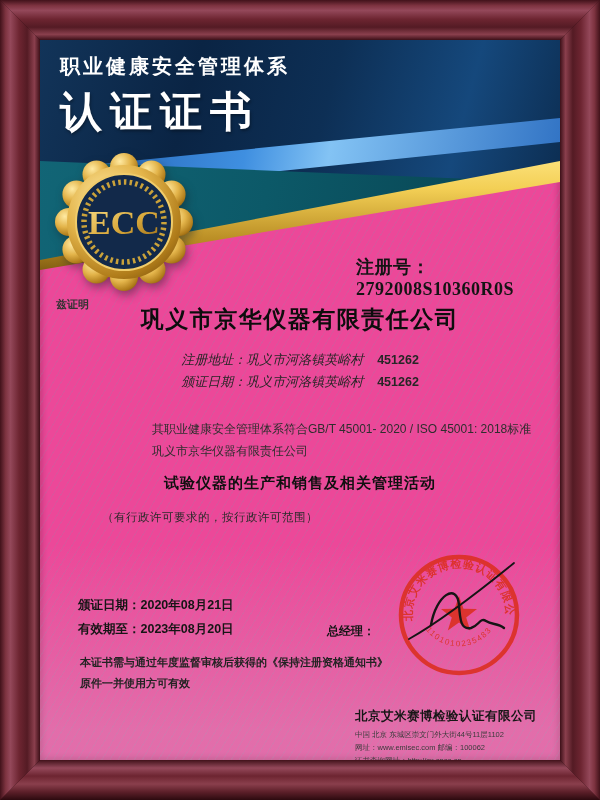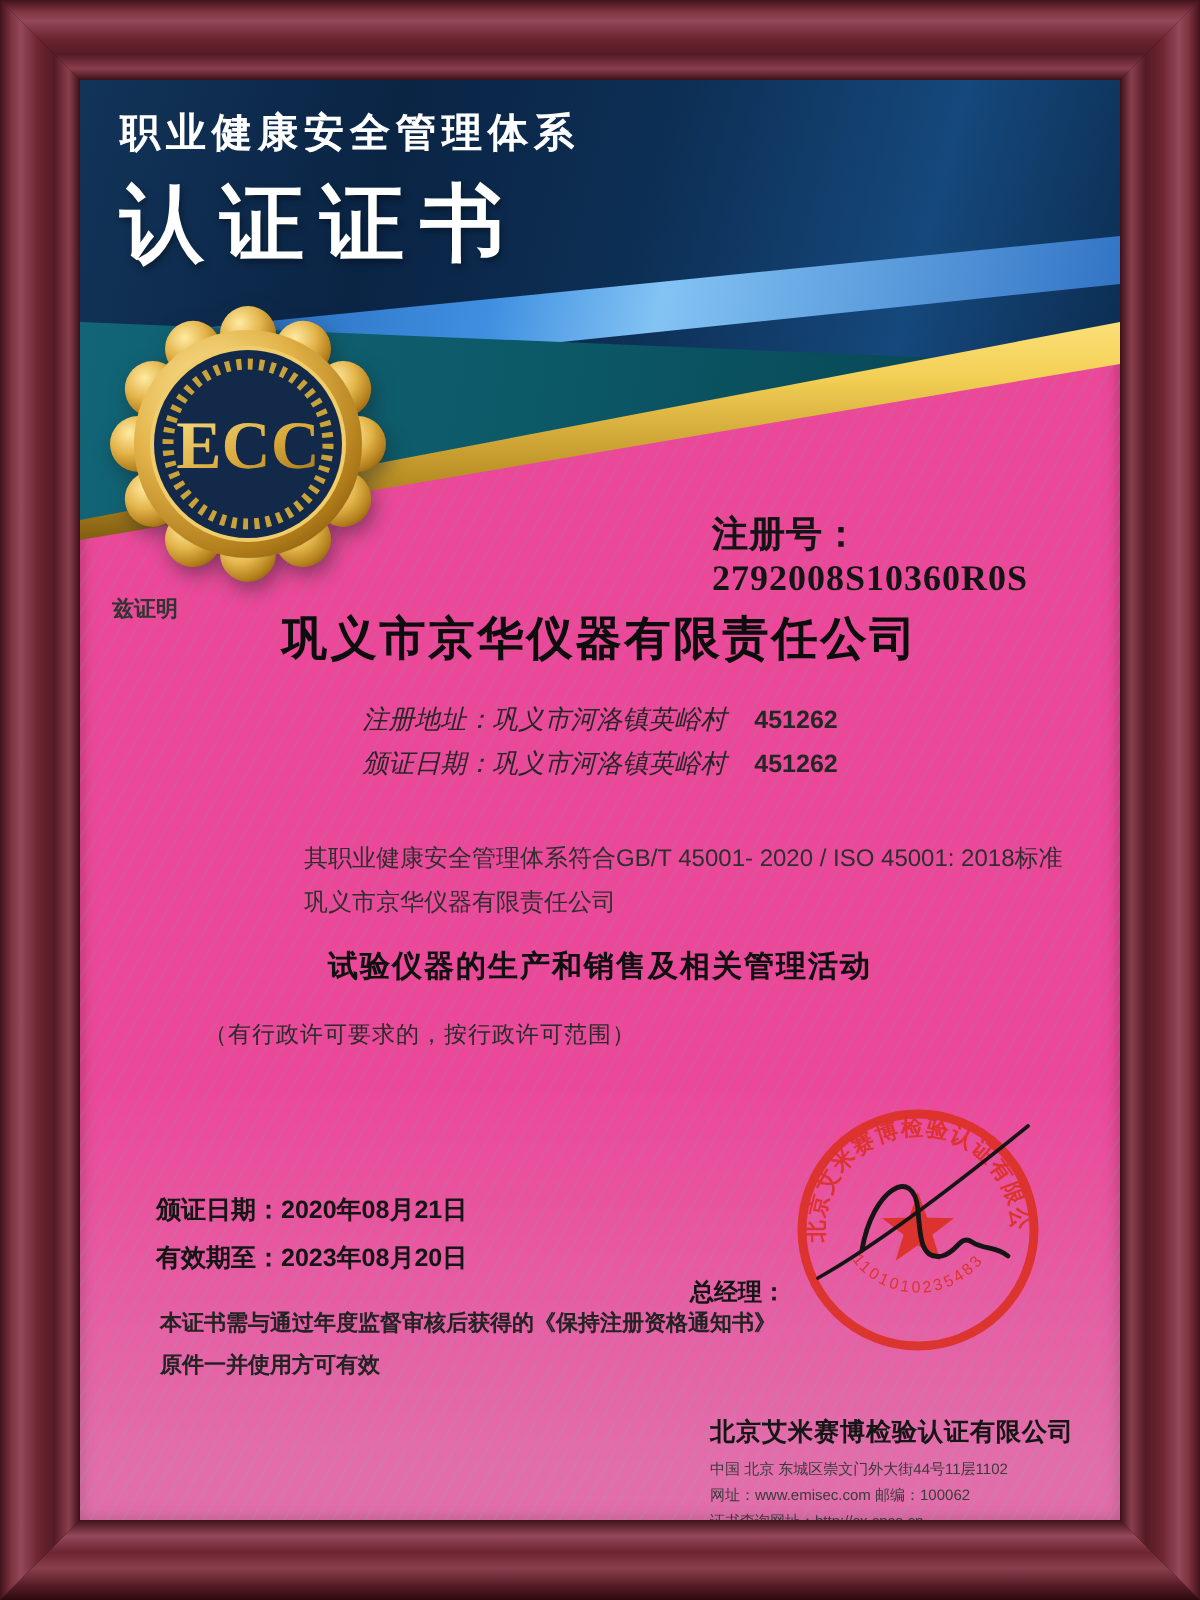--- a/index.html
+++ b/index.html
@@ -59,21 +59,21 @@
     letter-spacing:1.5px;color:#0d0d0d;}
   .addr{left:0;right:0;text-align:center;font-family:"Liberation Serif",serif;
     font-size:13px;color:#262626;font-style:italic;}
   .addr .pc{font-style:normal;font-weight:600;padding-left:14px;font-family:"Liberation Sans",sans-serif;font-size:12.5px;}
   .addr1{top:311px;} .addr2{top:333px;}
   .standards{left:85px;top:378px;width:412px;font-size:12px;color:#2e2e2e;line-height:1.85;margin-left:27px;}
   .scope{left:0;right:0;top:434px;text-align:center;font-family:"Liberation Serif",serif;
     font-size:15px;font-weight:bold;letter-spacing:1px;color:#101010;}
   .paren{left:62px;top:470px;font-size:11.5px;color:#2a2a2a;letter-spacing:.5px;}
   .dates{left:38px;top:554px;font-size:12.5px;font-weight:bold;color:#151515;line-height:1.9;}
-  .gm{left:305px;top:583px;font-size:12px;font-weight:bold;color:#151515;margin-top:15px;}
+  .gm{left:287px;top:583px;font-size:12px;font-weight:bold;color:#151515;}
   .notice{left:40px;top:612px;font-size:11px;font-weight:600;color:#232323;line-height:1.95;}
 
   .seal{position:absolute;left:352px;top:508px;width:134px;height:134px;z-index:4;}
 
   .footer{position:absolute;left:315px;top:668px;z-index:3;color:#2b2b2b;}
   .footer .fco{font-size:12.5px;font-weight:bold;color:#161616;margin-bottom:3px;letter-spacing:.5px;}
   .footer .fsm{font-size:7.5px;line-height:1.75;color:#3a3a3a;}
 </style>
 </head>
 <body>

